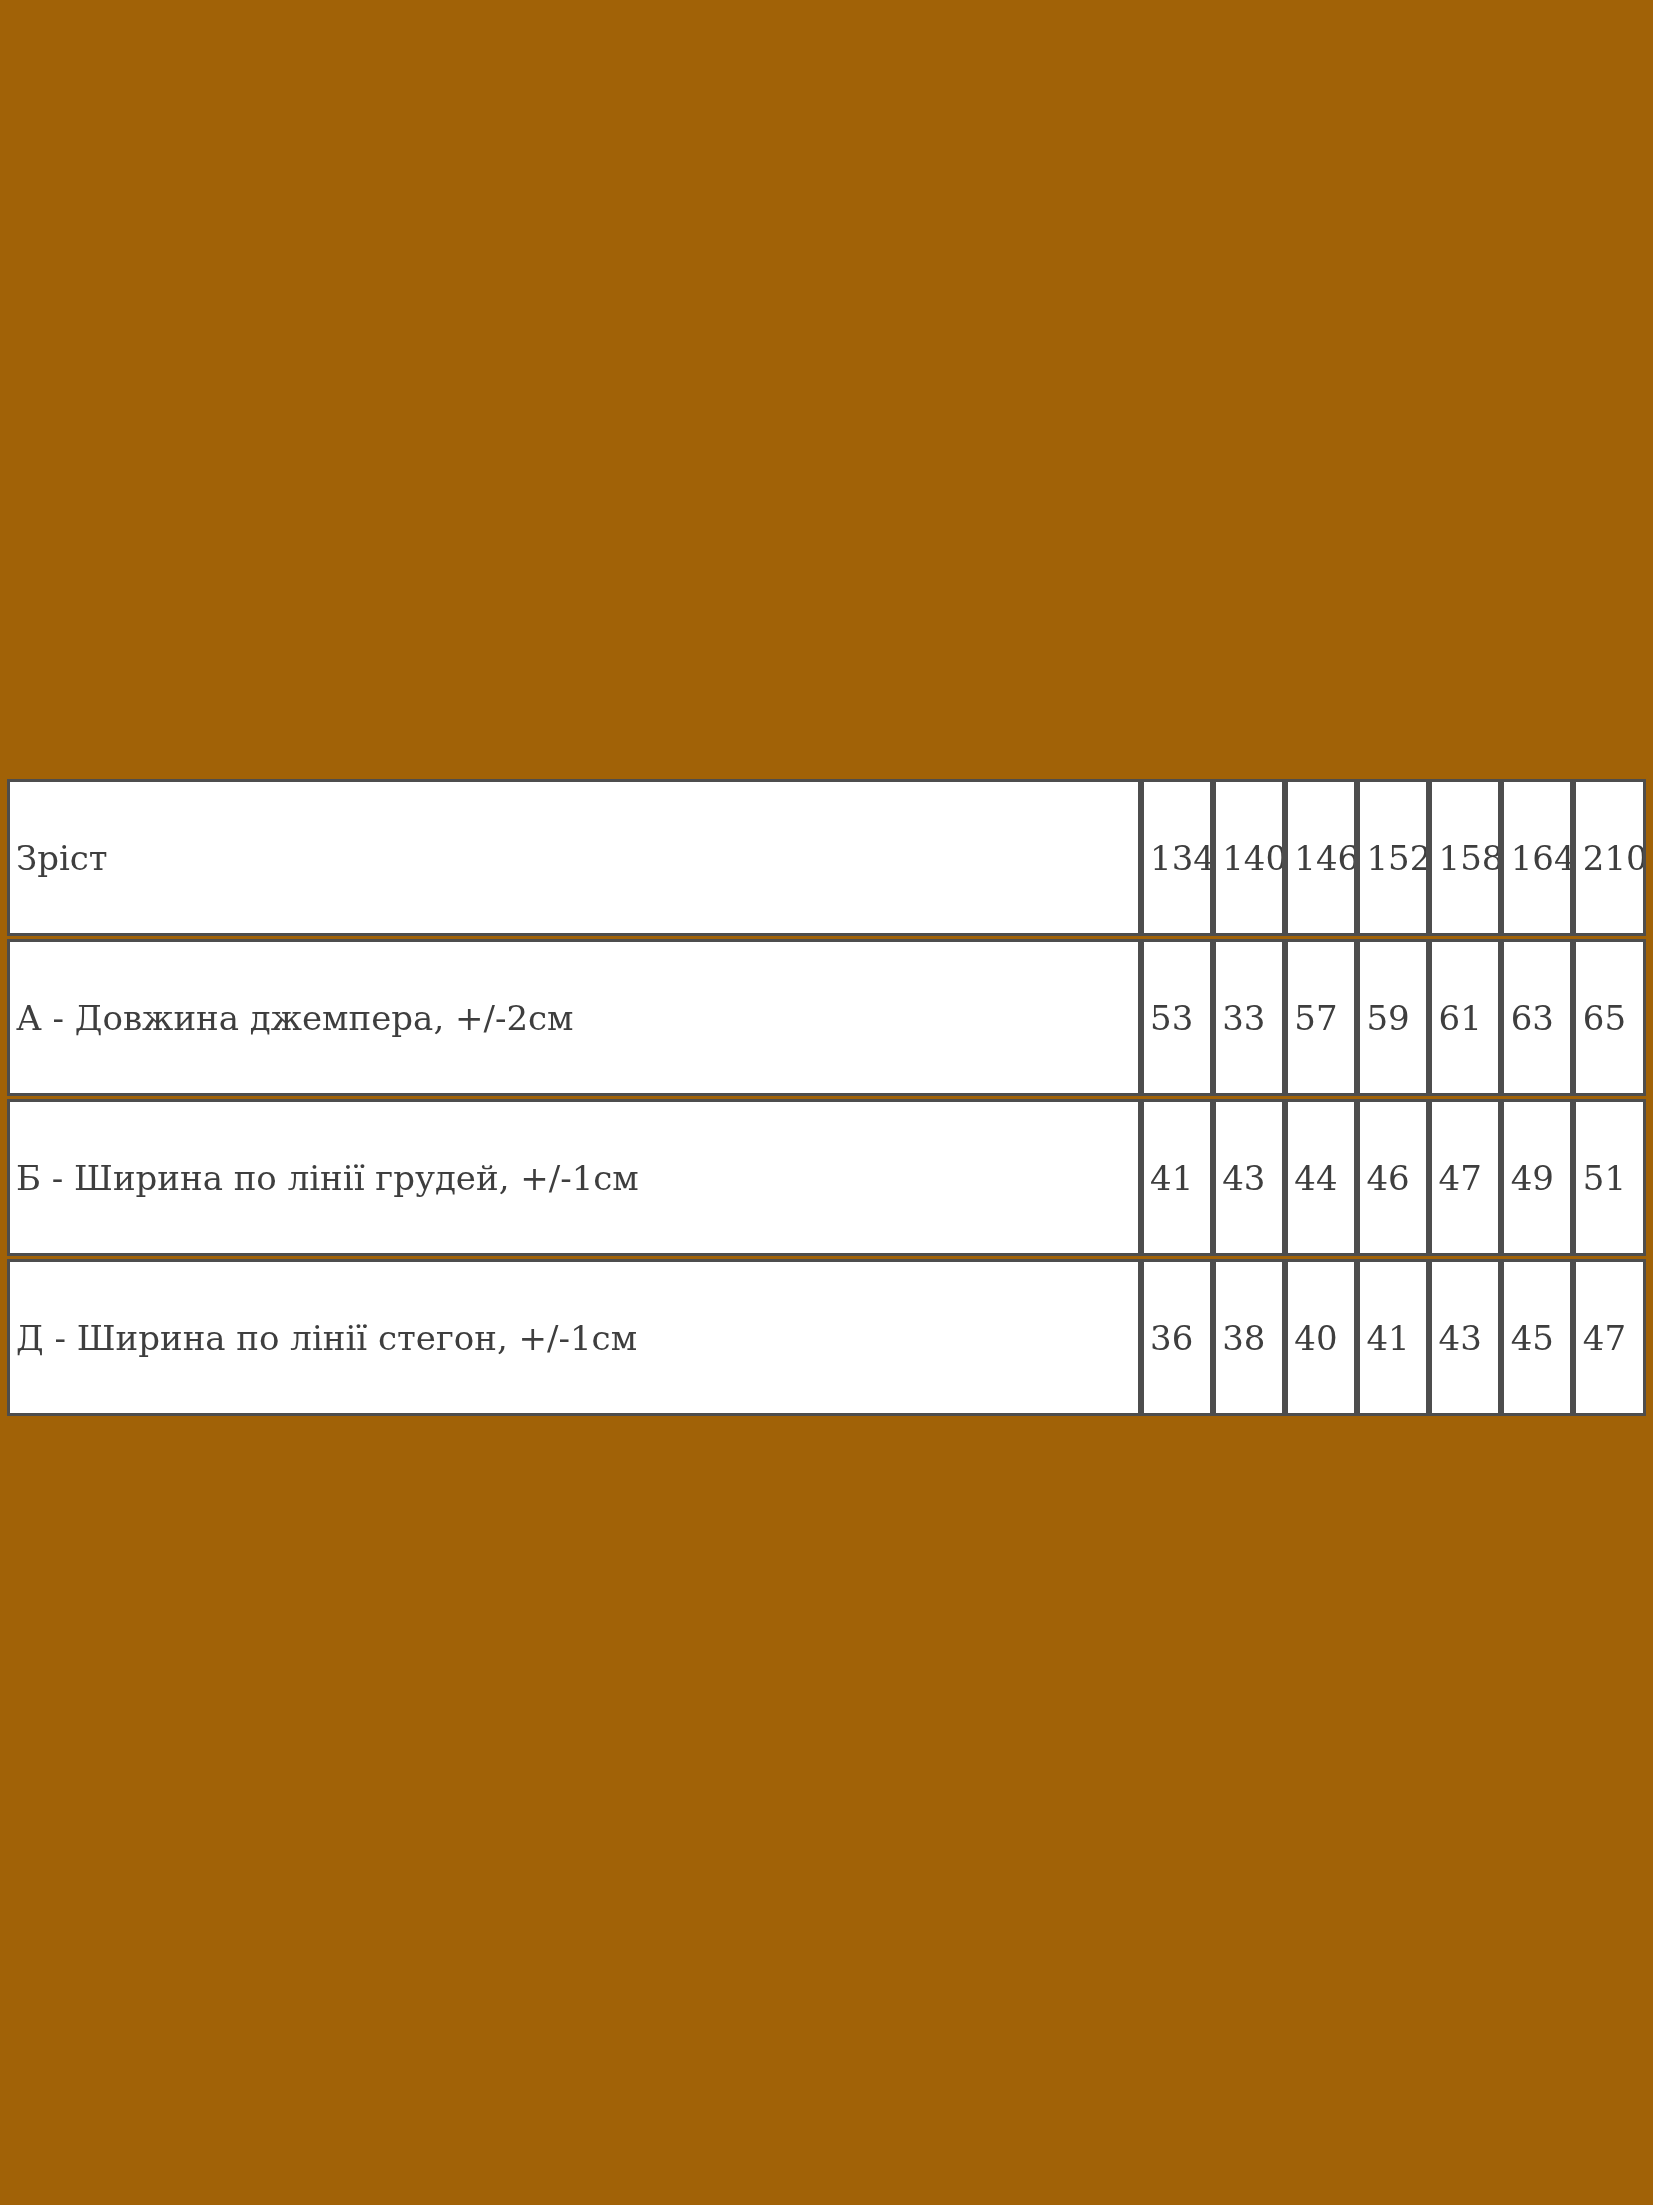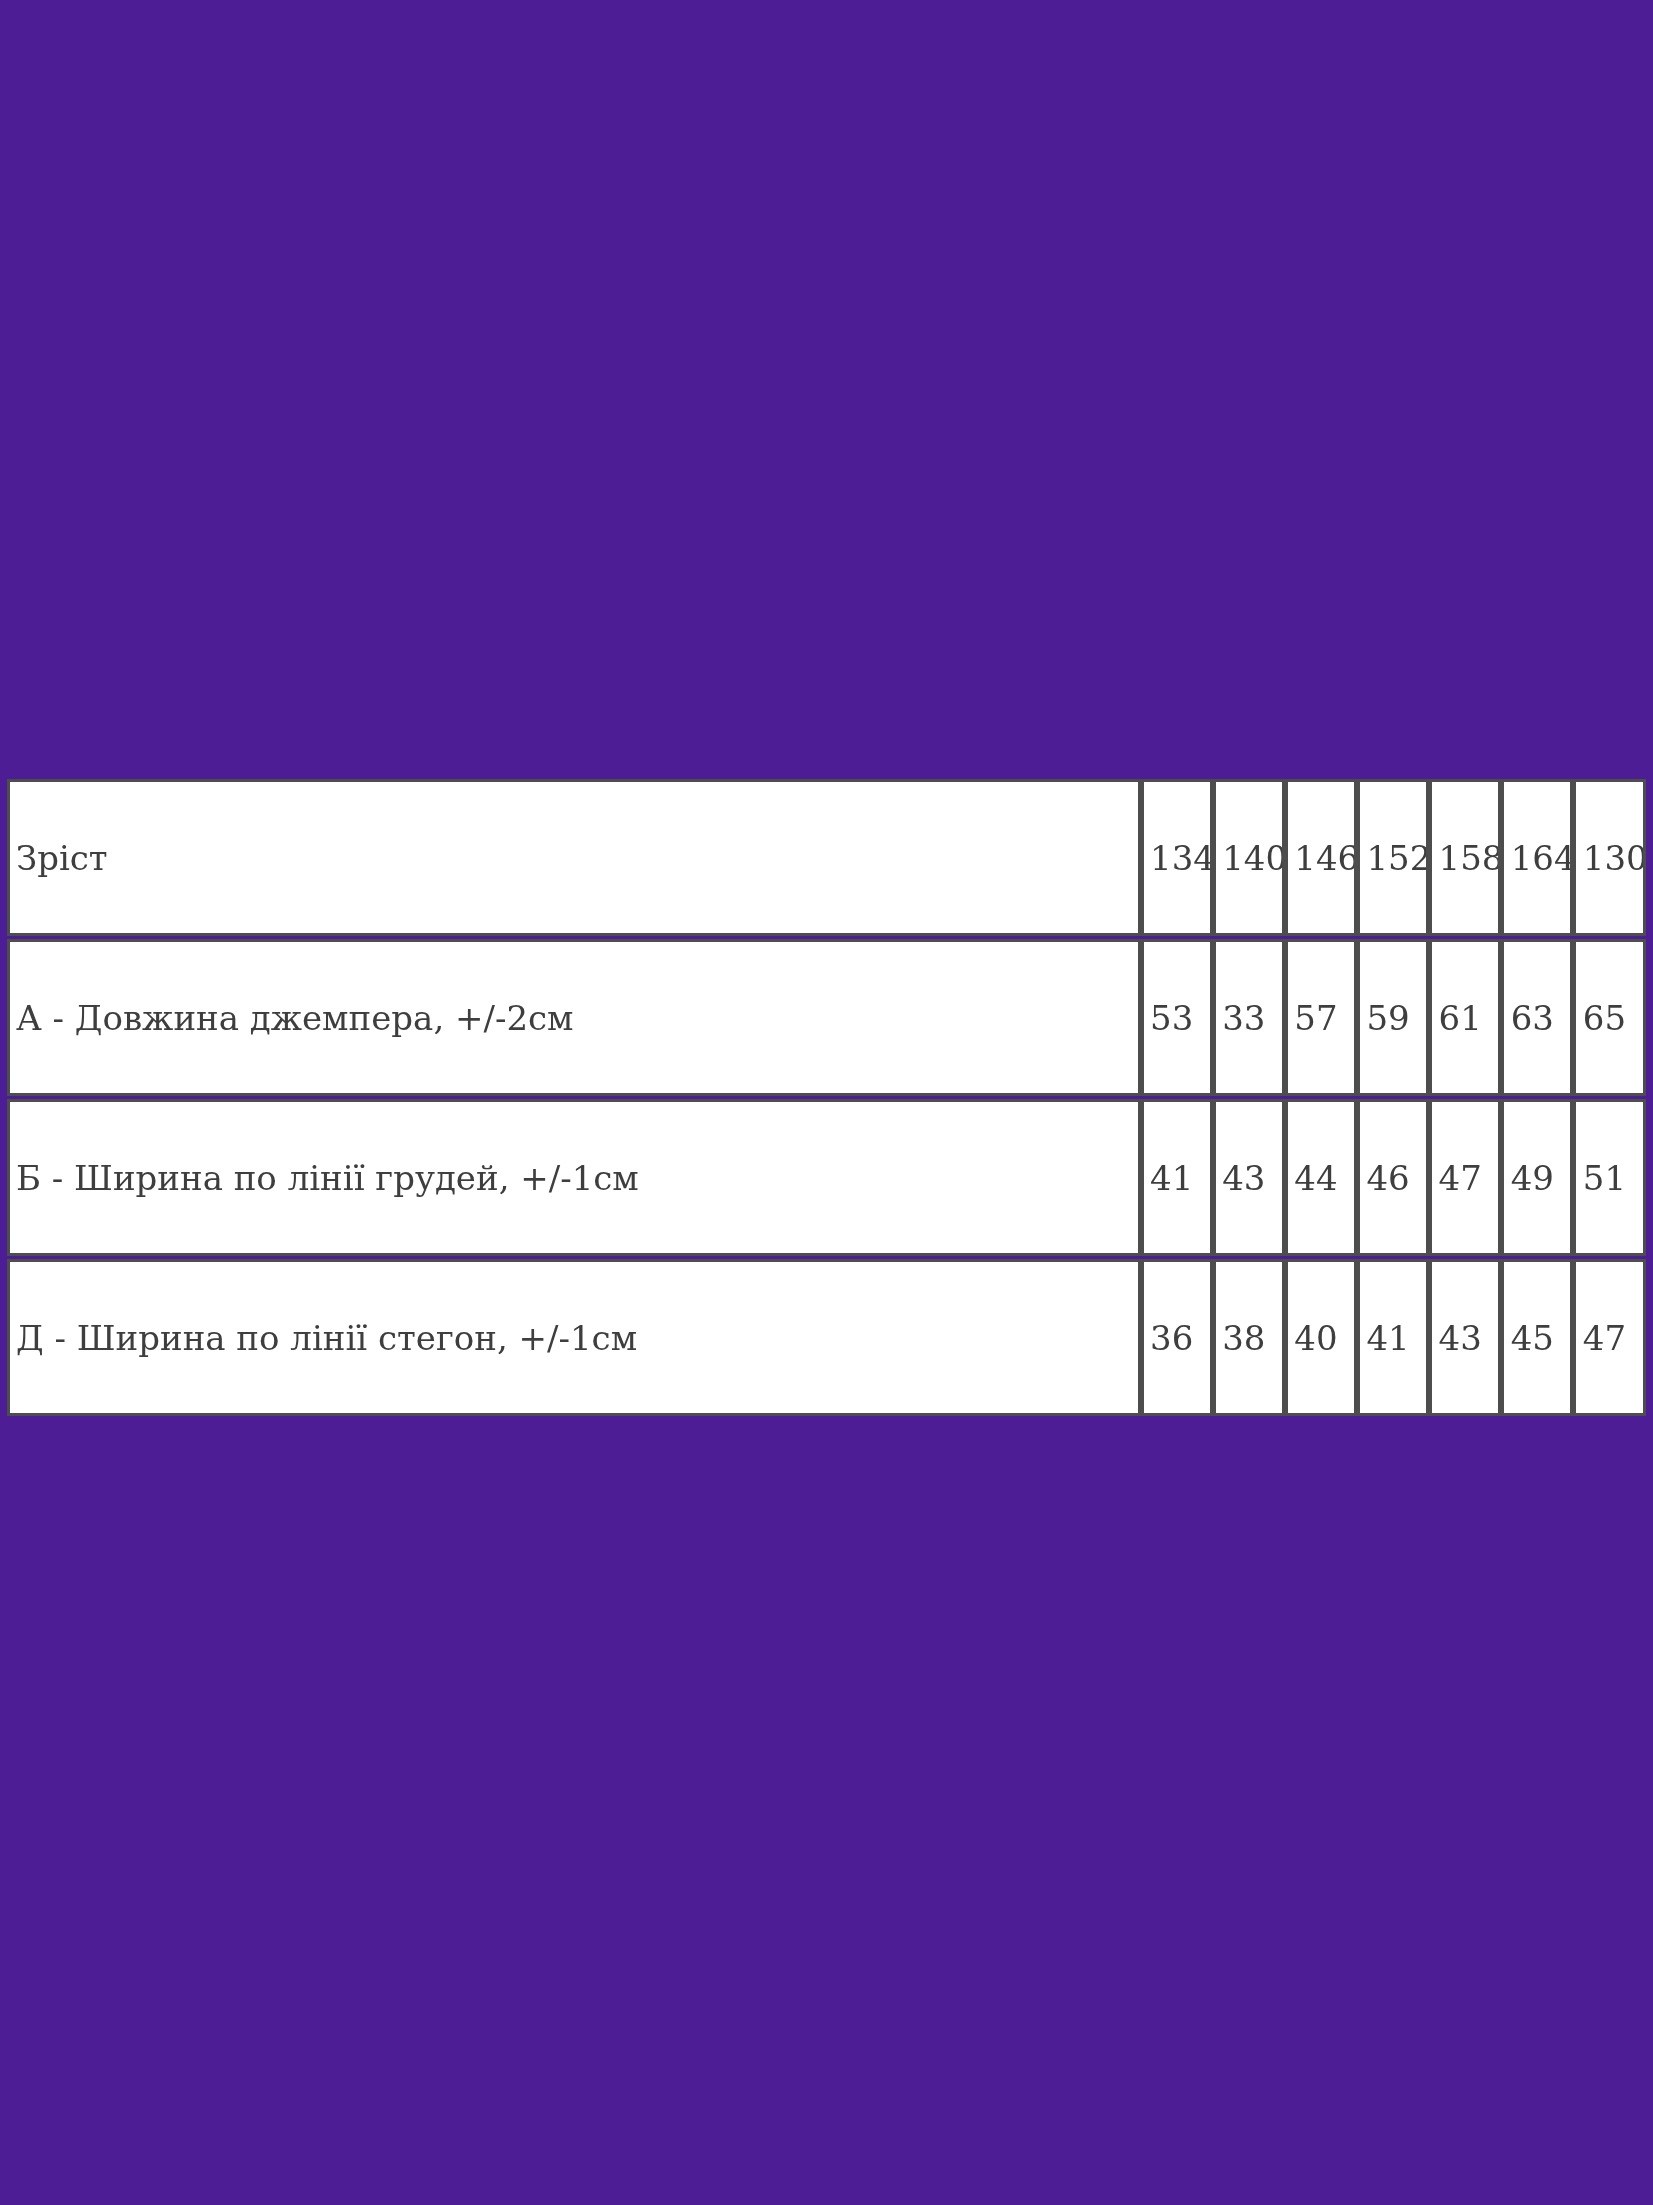--- a/index.html
+++ b/index.html
@@ -4,21 +4,21 @@
 <style>
   html, body {
     margin: 0;
     padding: 0;
     background: #ffffff;
   }
   .page {
     position: relative;
     width: 1654px;
     height: 2205px;
-    background: #4c1d95;
+    background: #a16207;
     overflow: hidden;
   }
   table.size-chart {
     position: absolute;
     left: 6.5px;
     top: 776px;
     width: 1639px;
     height: 643px;
     border-collapse: separate;
     border-spacing: 0 3.3px;
@@ -61,21 +61,21 @@
     </colgroup>
     <tbody>
       <tr>
         <th>Зріст</th>
         <th class="size-cell">134</th>
         <th class="size-cell">140</th>
         <th class="size-cell">146</th>
         <th class="size-cell">152</th>
         <th class="size-cell">158</th>
         <th class="size-cell">164</th>
-        <th class="size-cell">130</th>
+        <th class="size-cell">210</th>
       </tr>
       <tr>
         <td>А - Довжина джемпера, +/-2см</td>
         <td class="val-cell">53</td>
         <td class="val-cell">33</td>
         <td class="val-cell">57</td>
         <td class="val-cell">59</td>
         <td class="val-cell">61</td>
         <td class="val-cell">63</td>
         <td class="val-cell">65</td>

